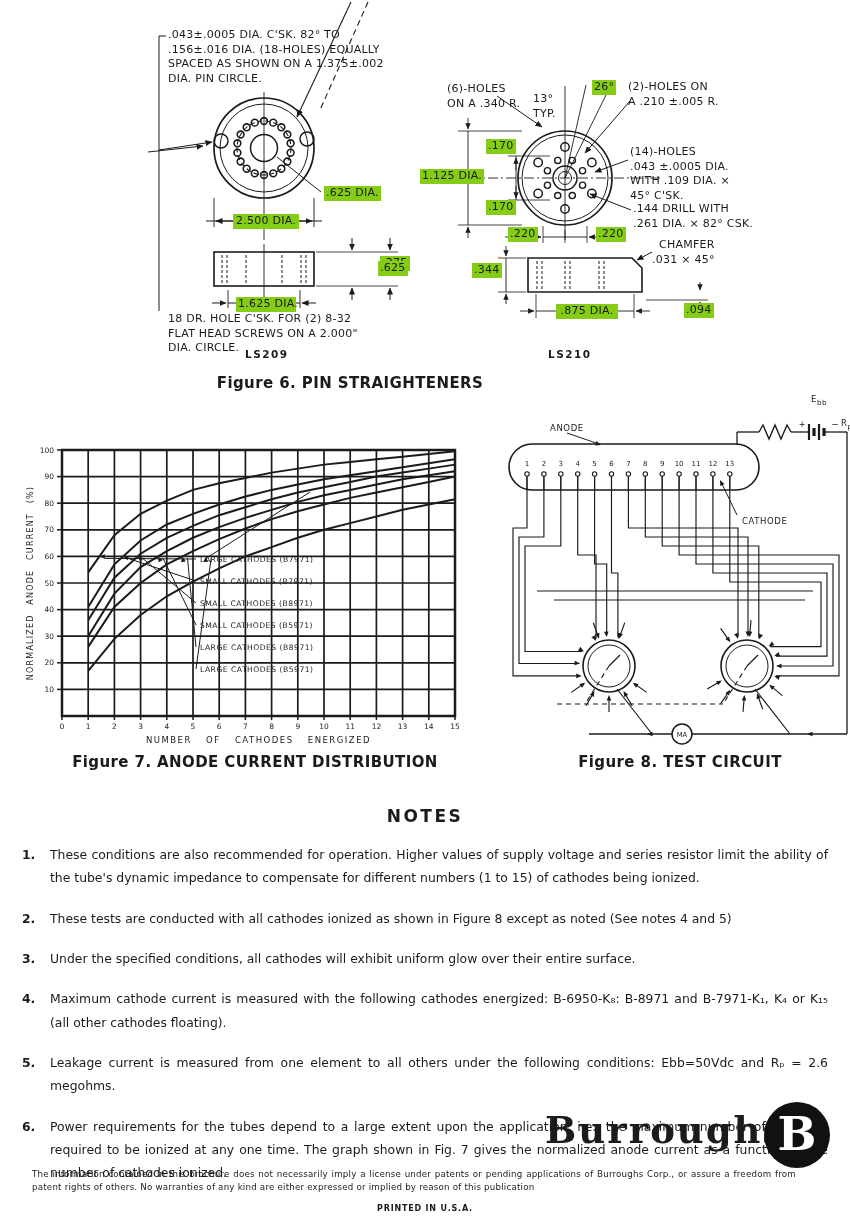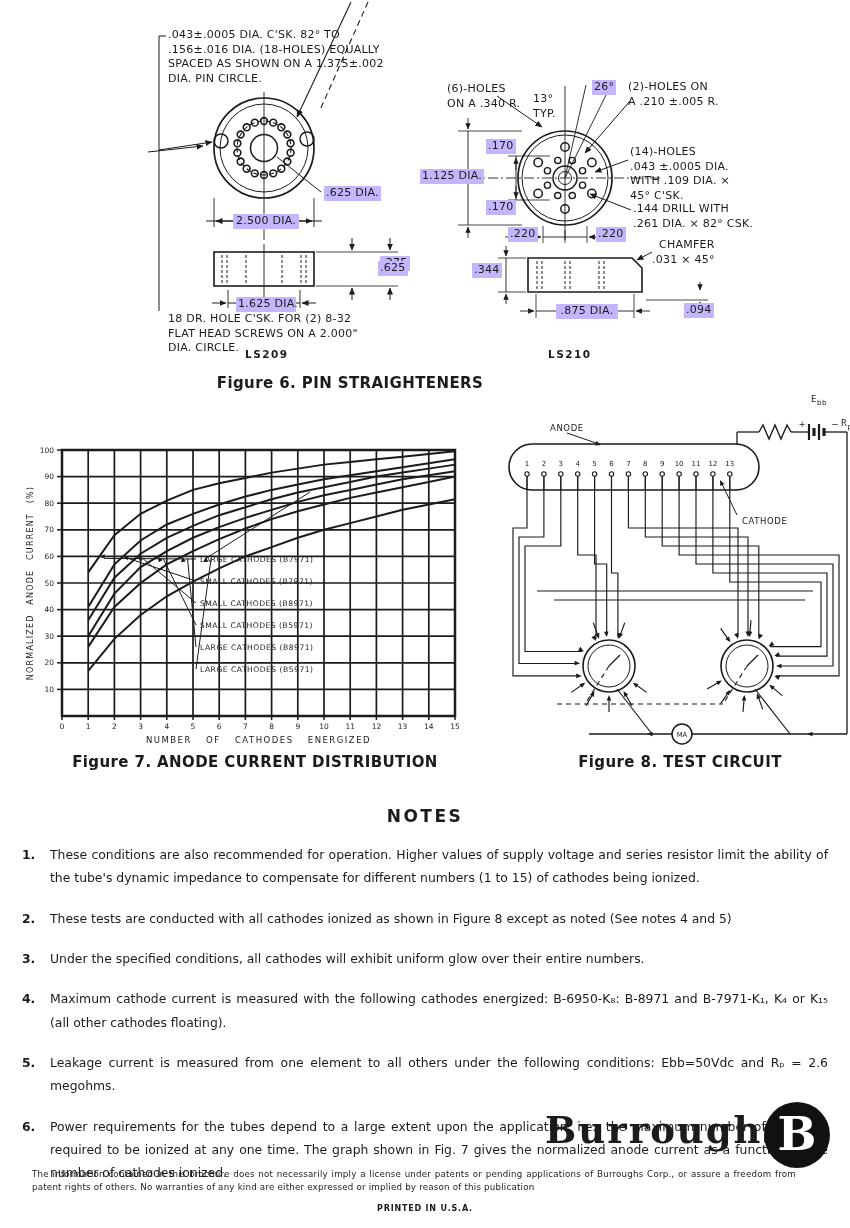--- a/index.html
+++ b/index.html
@@ -1,21 +1,21 @@
 <!DOCTYPE html>
 <html><head>
 <meta charset="utf-8">
 <style>
   html,body{margin:0;padding:0;background:#e8e8e4;}
   .page{position:relative;width:850px;height:1228px;margin:0 auto;background:#ffffff;
         font-family:"DejaVu Sans",sans-serif;color:#1b1b1b;overflow:hidden;}
   svg{position:absolute;}
   .ann{position:absolute;font-size:11px;line-height:1.32;letter-spacing:.25px;
        white-space:pre-line;color:#1b1b1b;}
-  .dim{white-space:nowrap;background:#c4b5fd;padding:0 2px;text-align:center;}
+  .dim{white-space:nowrap;background:#84cc16;padding:0 2px;text-align:center;}
   .partlabel{position:absolute;font-size:10.5px;font-weight:bold;letter-spacing:1.5px;}
   .cap{position:absolute;font-size:15px;font-weight:bold;letter-spacing:.4px;text-align:center;}
   .circ-label{position:absolute;font-size:8.5px;letter-spacing:.6px;}
   .notes{position:absolute;left:22px;top:806px;width:806px;}
   .notes-heading{text-align:center;font-size:17px;font-weight:bold;letter-spacing:2.5px;margin-bottom:4px;}
   .note{display:flex;gap:8px;margin-top:17px;font-size:12.4px;line-height:1.88;text-align:justify;}
   .note .num{min-width:20px;font-weight:bold;flex:0 0 auto;}
   .brand{position:absolute;left:545px;top:1108px;width:212px;text-align:right;
          font-family:"DejaVu Serif",serif;font-weight:bold;font-size:37px;letter-spacing:2px;}
   .logo{position:absolute;left:764px;top:1102px;width:66px;height:66px;border-radius:50%;
@@ -460,21 +460,21 @@
     <div class="note">
       <span class="num">1.</span>
       <span>These conditions are also recommended for operation.  Higher values of supply voltage and series resistor limit the ability of the tube's dynamic impedance to compensate for different numbers (1 to 15) of cathodes being ionized.</span>
     </div>
     <div class="note">
       <span class="num">2.</span>
       <span>These tests are conducted with all cathodes ionized as shown in Figure 8  except as noted (See notes 4 and 5)</span>
     </div>
     <div class="note">
       <span class="num">3.</span>
-      <span>Under the specified conditions, all cathodes will exhibit uniform glow over their entire numbers.</span>
+      <span>Under the specified conditions, all cathodes will exhibit uniform glow over their entire surface.</span>
     </div>
     <div class="note">
       <span class="num">4.</span>
       <span>Maximum cathode current is measured with the following cathodes energized:  B-6950-K₈: B-8971 and B-7971-K₁, K₄ or K₁₅ (all other cathodes floating).</span>
     </div>
     <div class="note">
       <span class="num">5.</span>
       <span>Leakage current is measured from one element to all others under the following conditions:  Ebb=50Vdc and Rₚ = 2.6 megohms.</span>
     </div>
     <div class="note">

